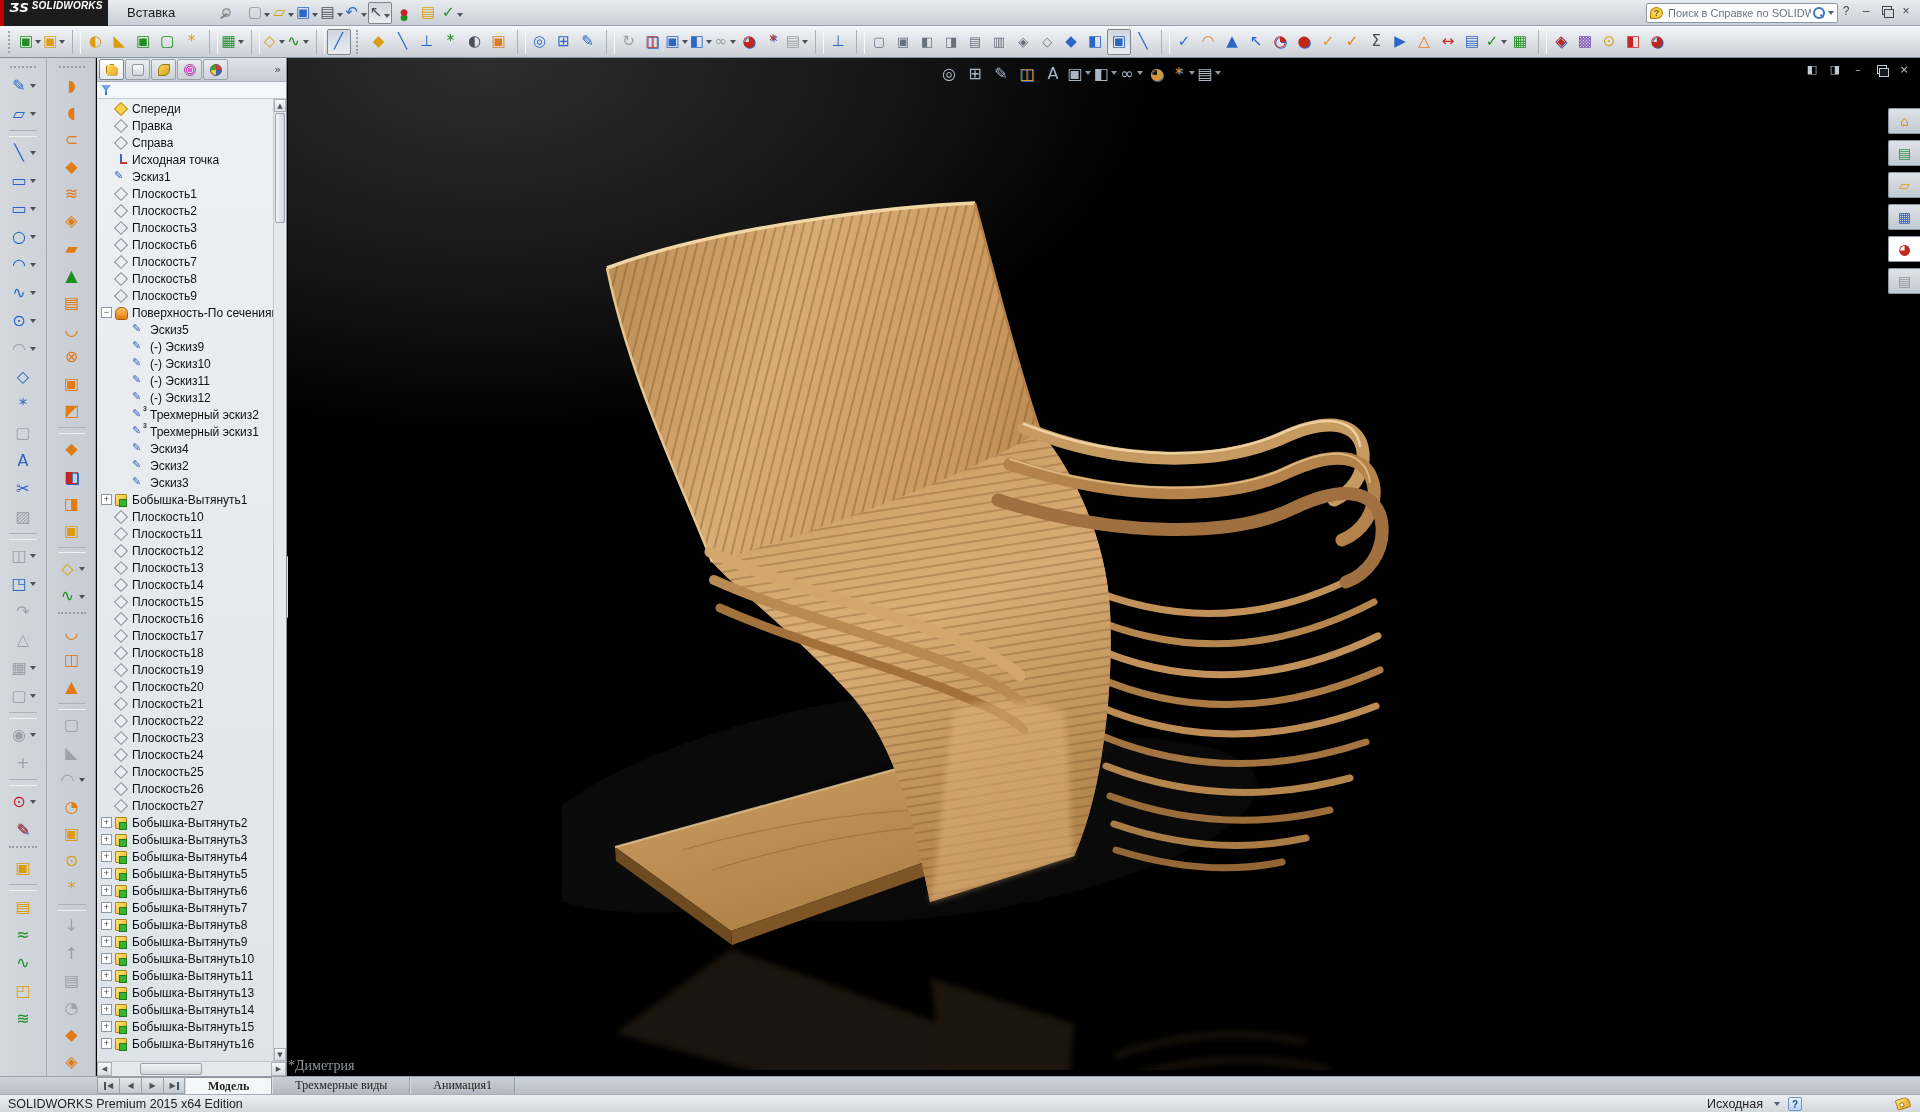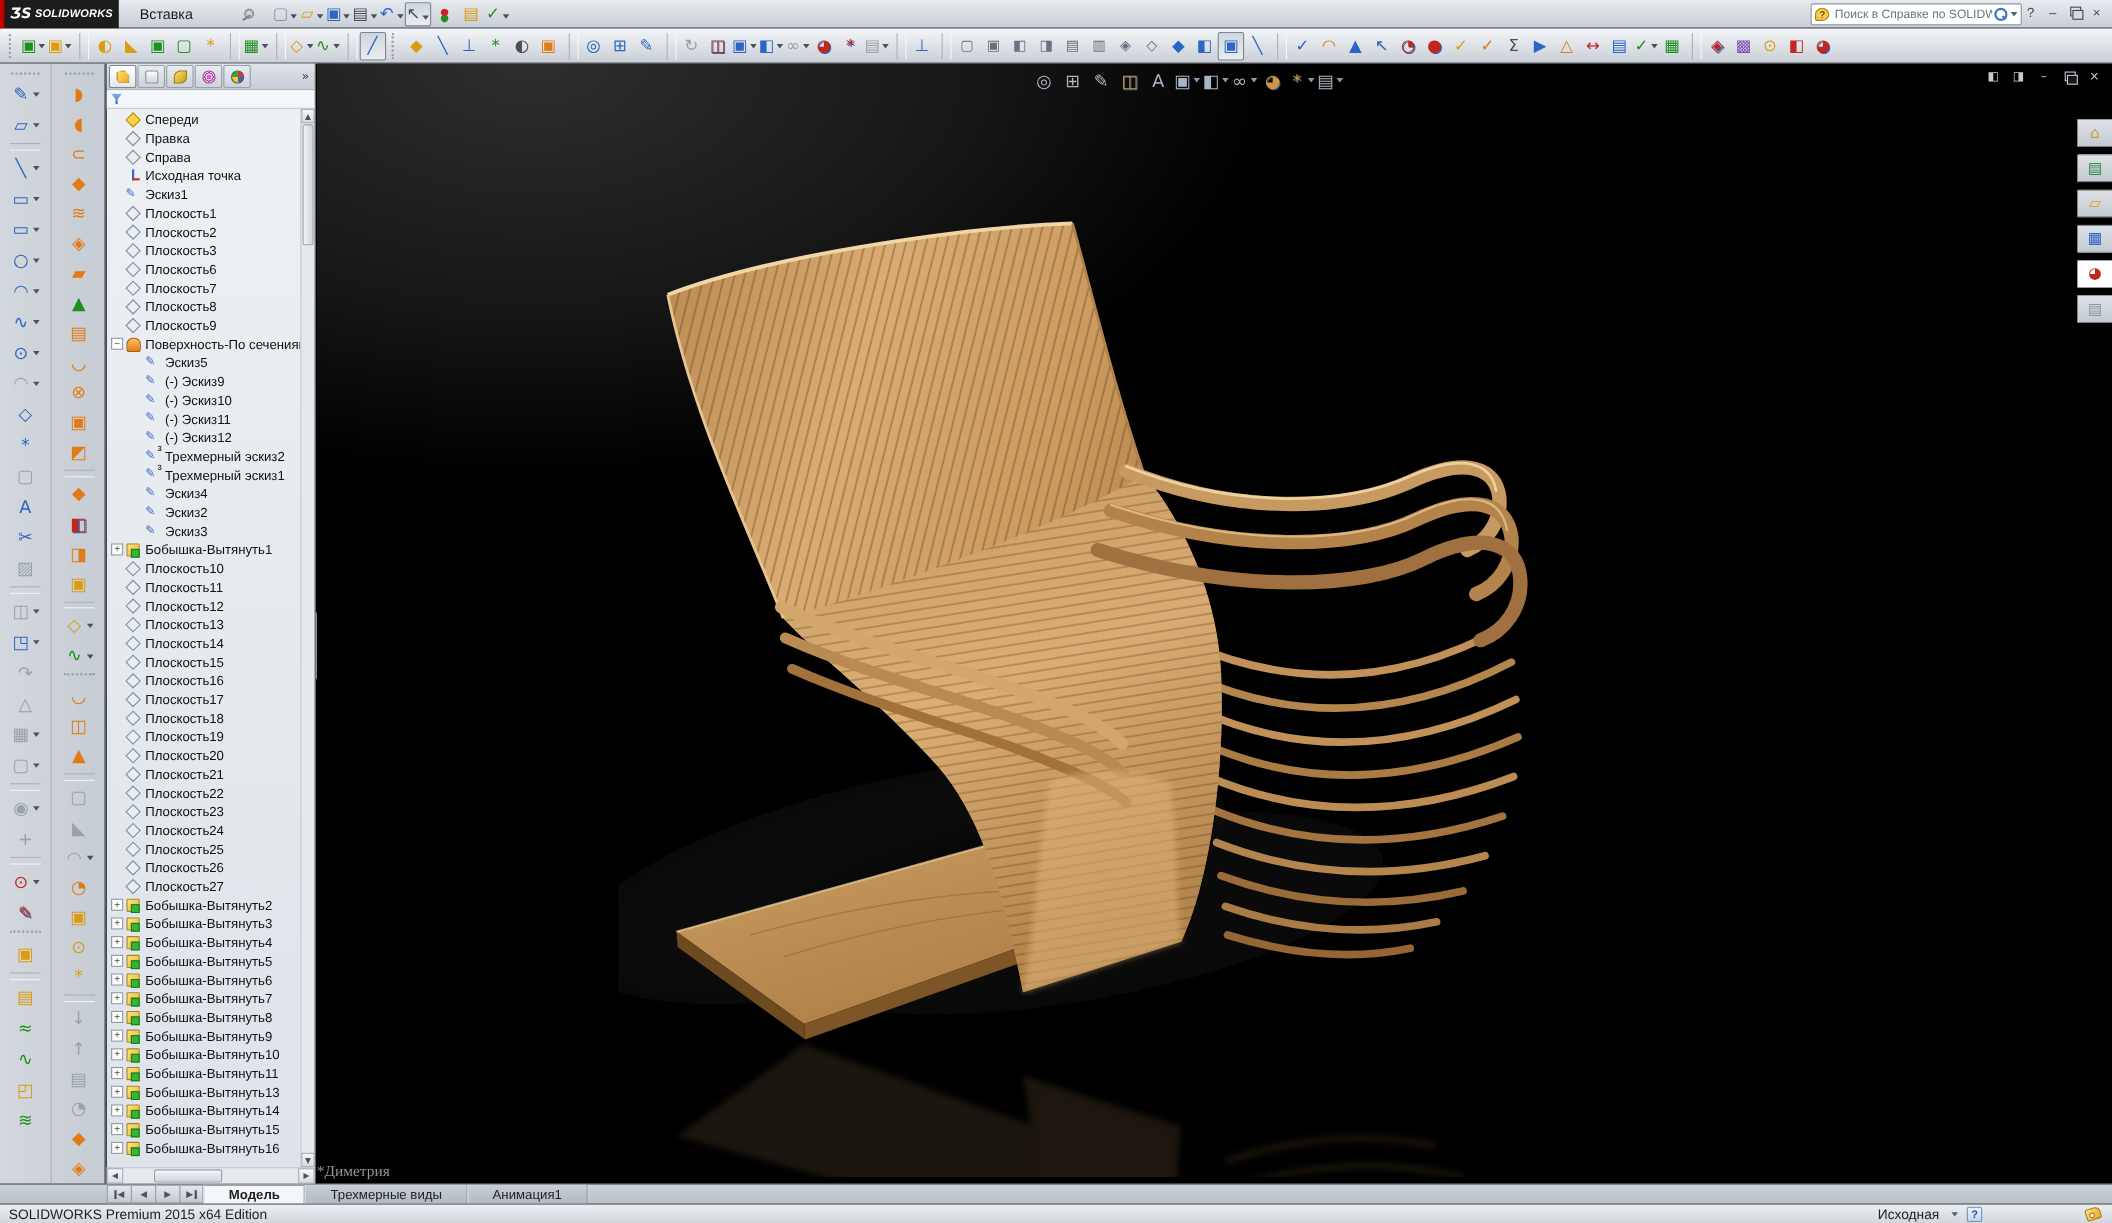--- a/index.html
+++ b/index.html
@@ -5,21 +5,21 @@
   * { margin:0; padding:0; box-sizing:border-box; }
   html,body { width:1920px; height:1112px; overflow:hidden; background:#000;
     font-family:"Liberation Sans", sans-serif; }
   .glyph { font-family:"DejaVu Sans","DejaVu Sans Mono",sans-serif; }
 
   
   .menubar { position:absolute; left:0; top:0; width:1920px; height:26px;
     background:linear-gradient(#e8ebef,#c9cfd7); border-bottom:1px solid #9aa1ab;
     display:flex; align-items:center; }
   .logo { height:26px; width:108px; background:#1c1c1c; border-left:4px solid #c00000;
-    display:flex; align-items:center; justify-content:center; color:#fff; flex:0 0 auto; }
+    display:flex; justify-content:center; color:#fff; flex:0 0 auto; }
   .logo .ds { font-style:italic; font-weight:bold; font-size:13px; margin-right:3px; }
   .logo .brand { font-style:italic; font-weight:bold; font-size:10px; letter-spacing:.2px; }
   .menus { display:flex; margin-left:10px;flex-direction:column; }
   .menu-item { font-size:13px; color:#1a1a1a; padding:4px 9px; cursor:default; }
   .pin-icon { width:14px; height:14px; margin-left:2px; position:relative; opacity:.75; }
   .pin-icon::before { content:""; position:absolute; left:3px; top:2px; width:7px; height:7px;
     border-radius:50%; background:radial-gradient(#eee,#888); border:1px solid #666; }
   .pin-icon::after { content:""; position:absolute; left:1px; top:9px; width:8px; height:1.5px;
     background:#666; transform:rotate(-35deg); }
   .qa { display:flex; align-items:center; margin-left:14px; }
@@ -1245,21 +1245,21 @@
 </div>
 
 <div class="doctabs">
   <div class="tabnav">
 
   <span class="glyph nbtn bar-l">◀</span>
       <span class="glyph nbtn">◀</span>
       <span class="glyph nbtn">▶</span>
       <span class="glyph nbtn bar-r">▶</span>
     </div>
-  <div style="display:flex;">
+  <div style="display:flex;font-family:Liberation Serif, serif;">
 
   <span class="dtab active">Модель</span>
       <span class="dtab">Трехмерные виды</span>
       <span class="dtab">Анимация1</span>
     </div>
 </div>
 
 <div class="statusbar">
   <span>SOLIDWORKS Premium 2015 x64 Edition</span>
   <span class="sb-right">

